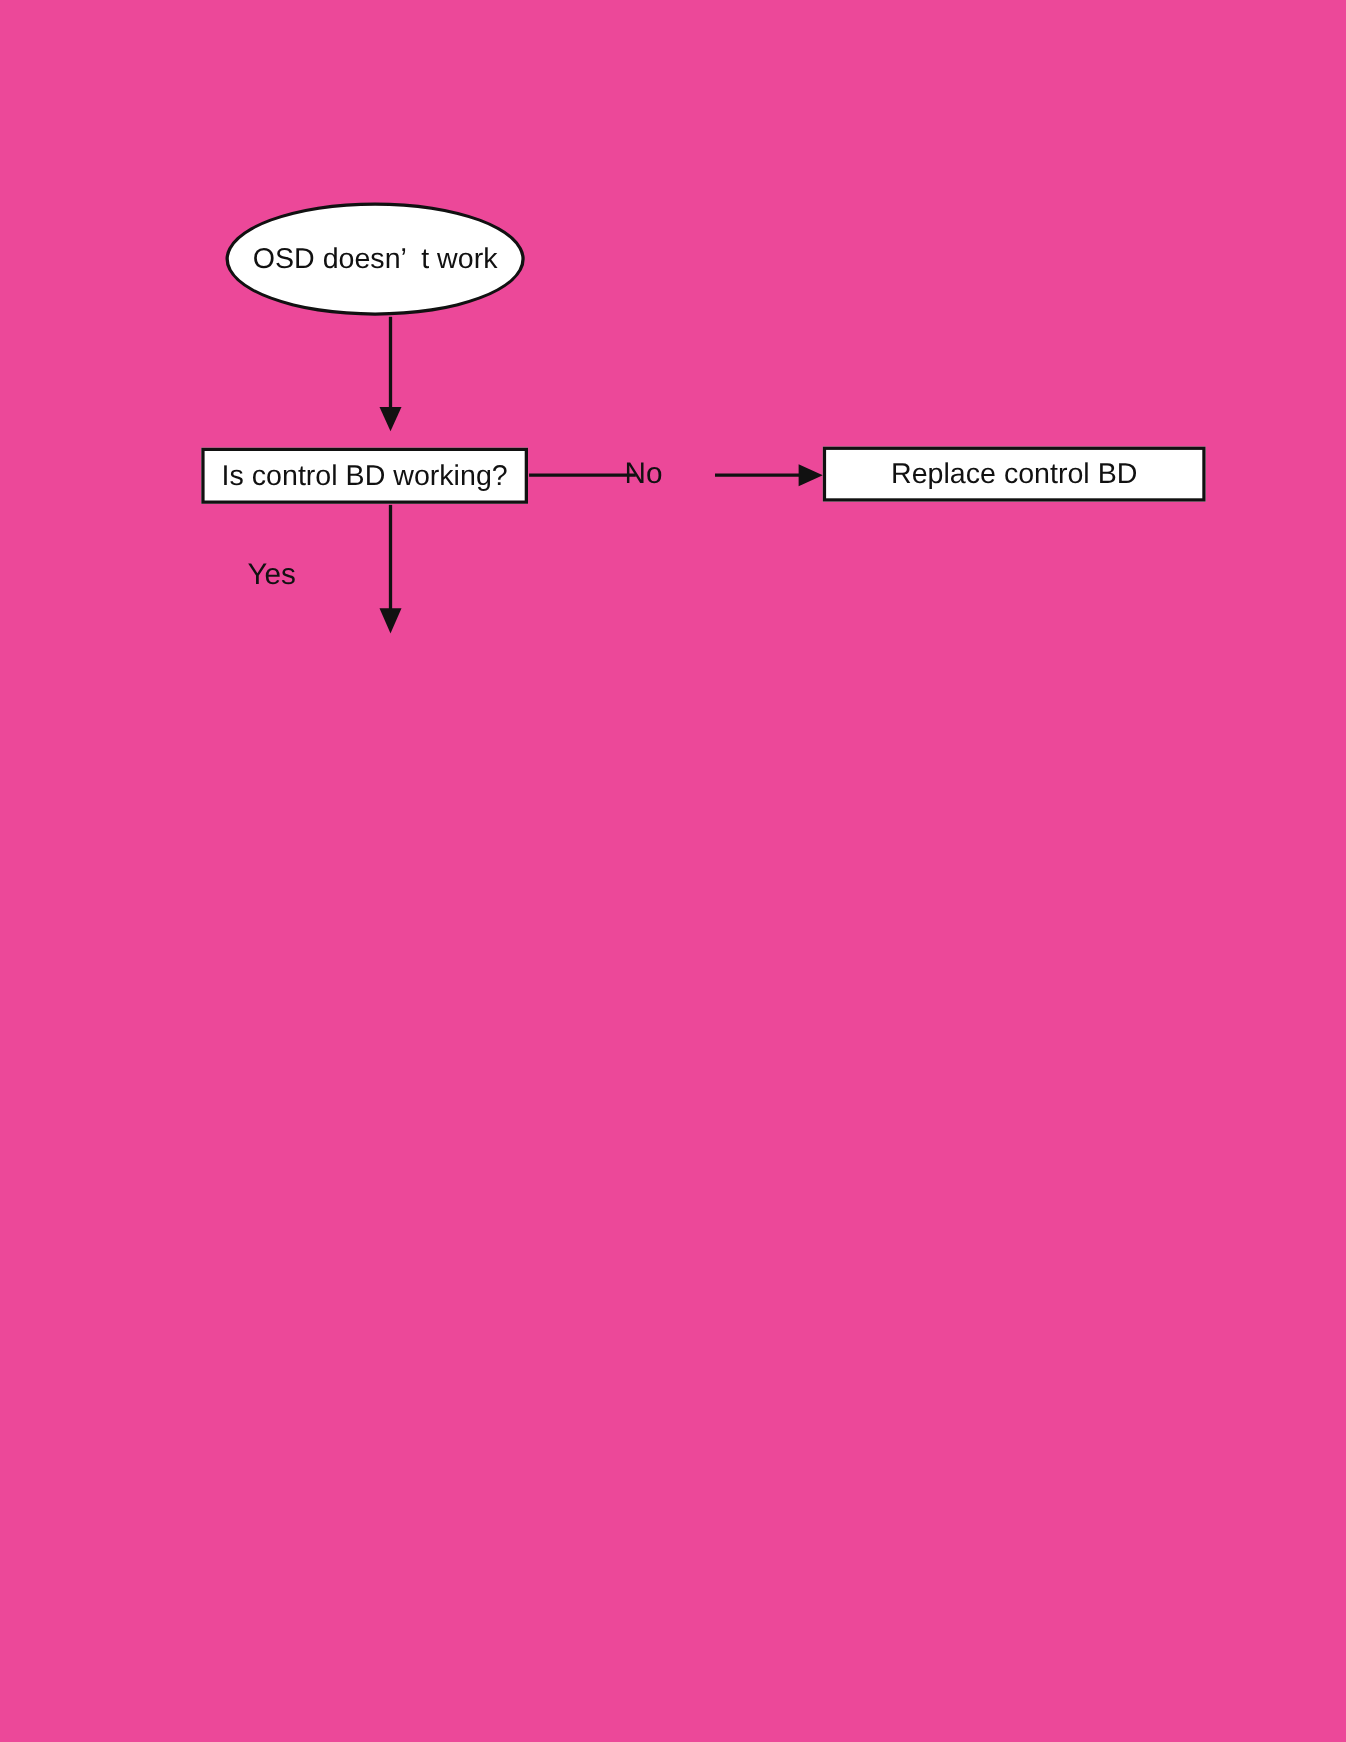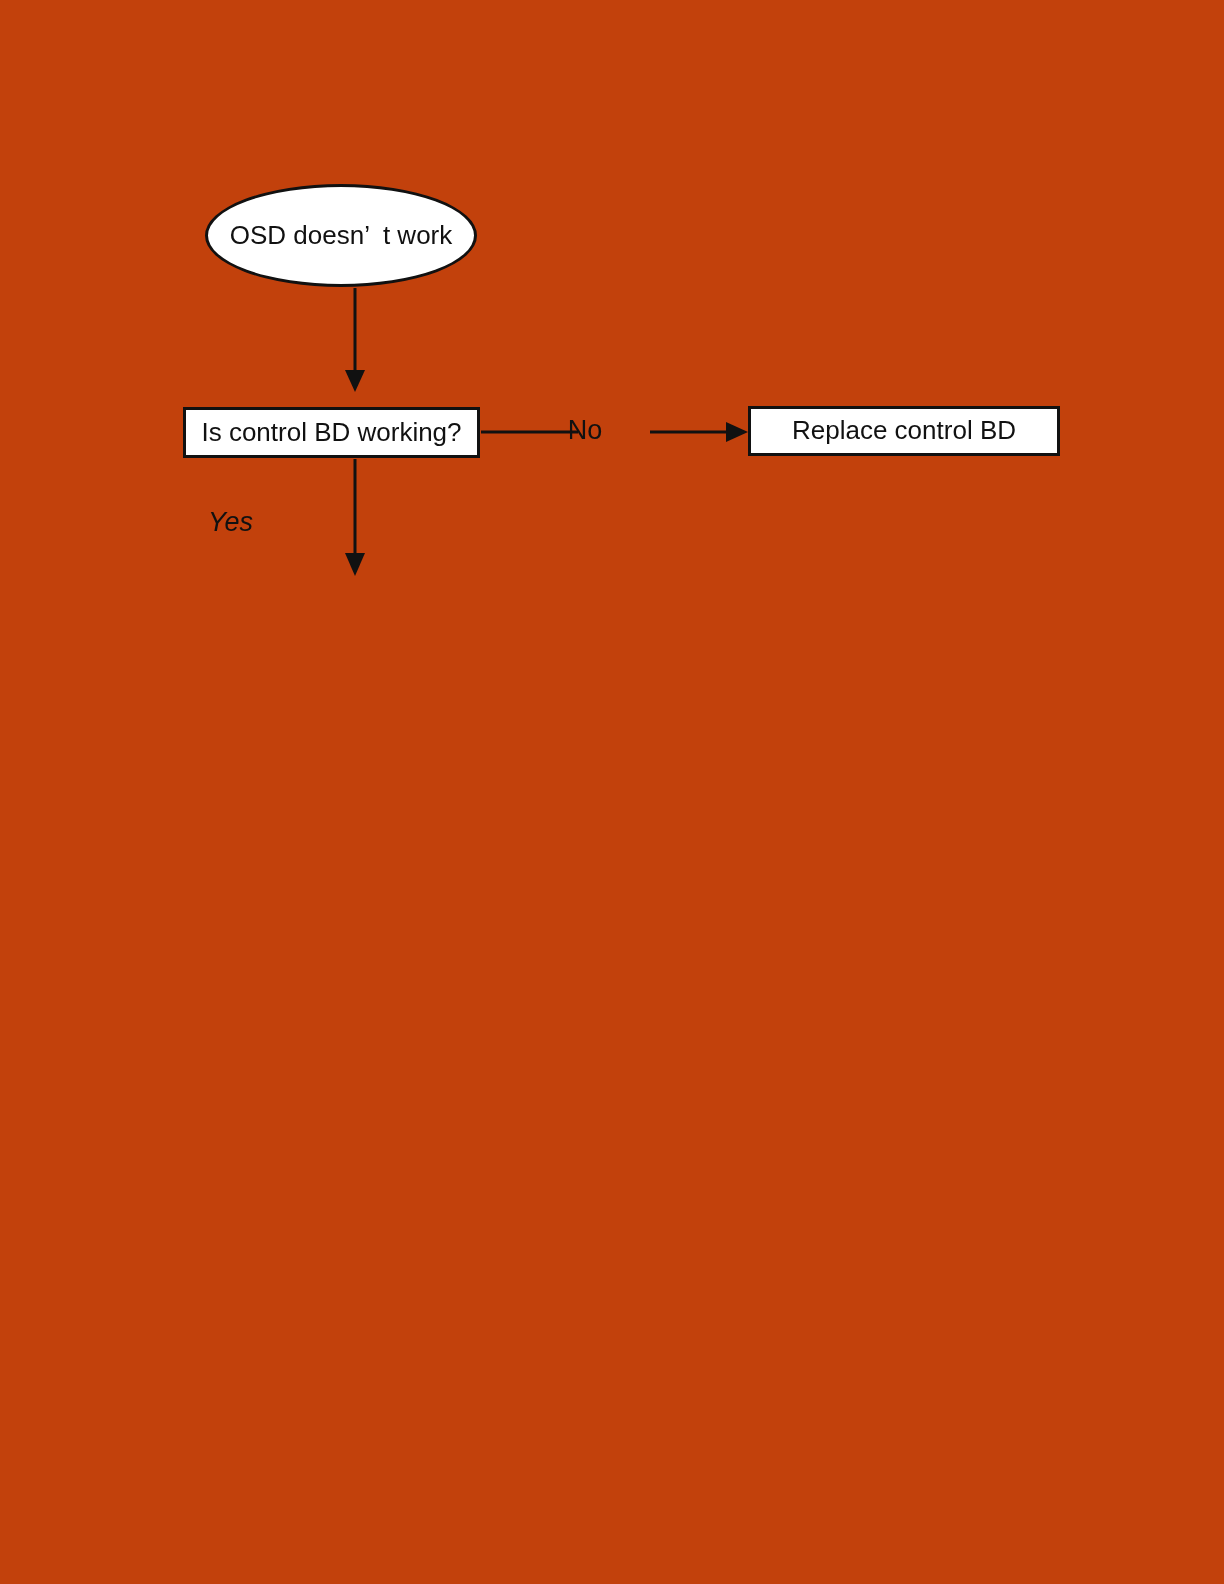--- a/index.html
+++ b/index.html
@@ -4,21 +4,21 @@
 <style>
   html, body {
     margin: 0;
     padding: 0;
     background: #ffffff;
   }
   .canvas {
     position: relative;
     width: 1224px;
     height: 1584px;
-    background: #c2410c;
+    background: #ec4899;
     font-family: "Liberation Sans", "DejaVu Sans", sans-serif;
     color: #111111;
     overflow: hidden;
   }
   .connectors {
     position: absolute;
     left: 0;
     top: 0;
     width: 1224px;
     height: 1584px;
@@ -75,22 +75,22 @@
   </svg>
 
   <div class="node ellipse" style="left:205px; top:184px; width:272px; height:103px;">
     <span>OSD doesn’ t work</span>
   </div>
 
   <div class="node" style="left:183px; top:407px; width:297px; height:51px;">
     <span>Is control BD working?</span>
   </div>
 
-  <div class="node" style="left:748px; top:406px; width:312px; height:50px;">
+  <div class="node" style="left:748px; top:406px; width:348px; height:50px;">
     <span>Replace control BD</span>
   </div>
 
 
   <div class="edge-label" style="left:552px; top:417px; width:66px; text-align:center;">No</div>
 
-  <div class="edge-label" style="left:208px; top:509px;font-style:italic;">Yes</div>
+  <div class="edge-label" style="left:225px; top:509px;">Yes</div>
 
 </div>
 
 </body></html>

